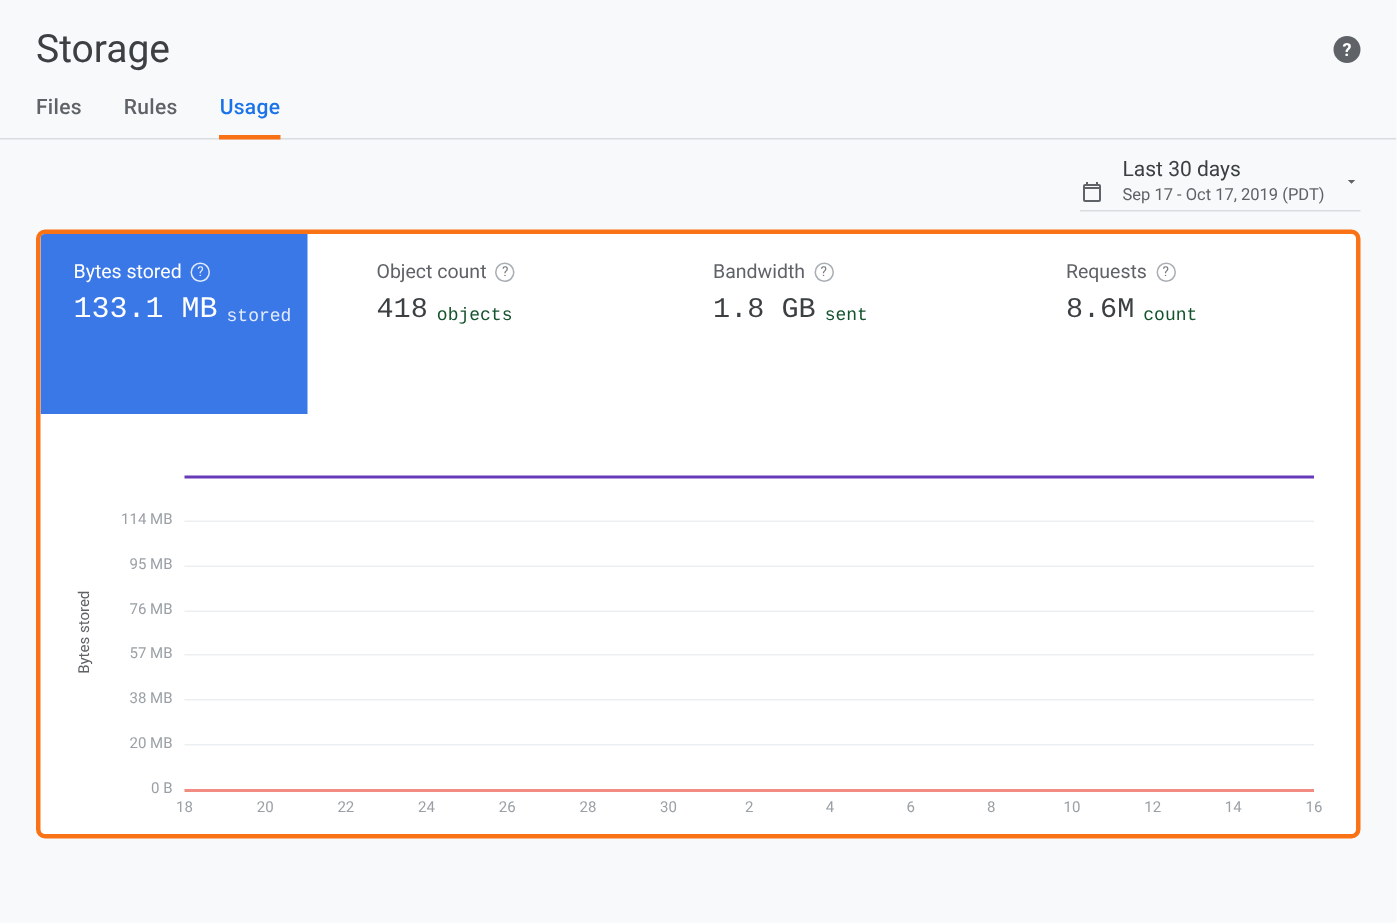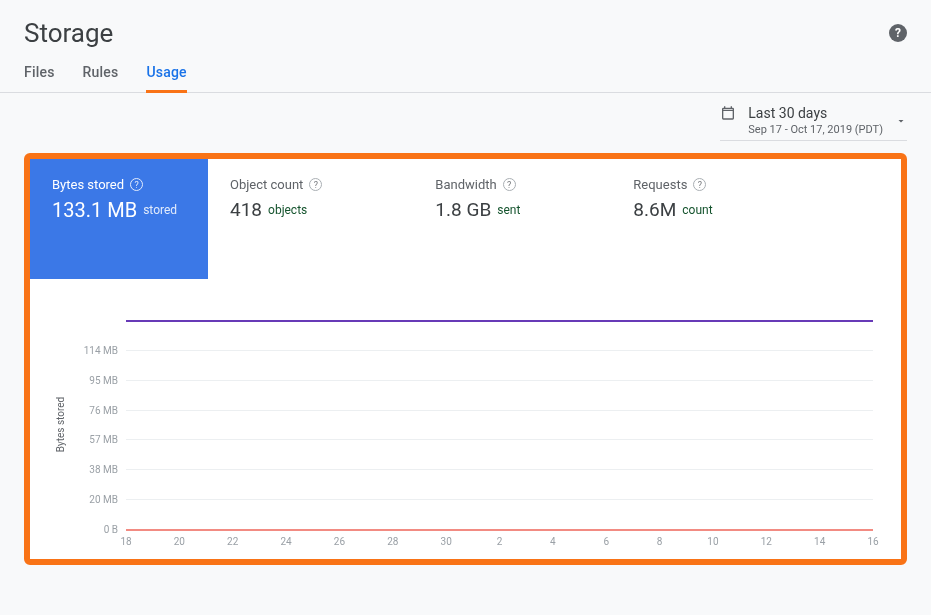--- a/index.html
+++ b/index.html
@@ -54,37 +54,37 @@
   border-bottom: 3px solid #f97316;
   margin-bottom: -1px;
 }
 .daterange-row {
   display: flex;
   justify-content: flex-end;
   padding: 12px 24px 8px 24px;
 }
 .daterange {
   display: flex;
-  align-items: flex-start;
+  align-items: flex-end;
   gap: 12px;
   border-bottom: 1px solid #dadce0;
   padding-bottom: 4px;
   cursor: pointer;
   min-width: 170px;
 }
 .daterange .texts { display:flex; flex-direction:column; }
 .daterange .label { font-size: 14px; color:#3c4043; }
 .daterange .sub { font-size: 11px; color:#5f6368; margin-top:2px; }
 .cal-icon svg, .chev-icon svg { display:block; }
 .chev-icon { margin-left:auto; align-self:center; }
 
 .card {
   margin: 4px 24px 0 24px;
   background: #fff;
-  border: 6px solid #f97316;
+  border: 3px solid #f97316;
   border-radius: 6px;
   overflow: hidden;
 }
 .metrics-row {
   display: flex;
   align-items: stretch;
 }
 .metric {
   padding: 18px 22px;
   background: #fff;
@@ -103,36 +103,37 @@
   gap:6px;
   white-space: nowrap;
 }
 .metric.selected .mlabel { color:#fff; }
 .metric:not(.selected) .mlabel { color:#5f6368; }
 .metric .mval {
   margin-top: 6px;
   font-size: 19px;
   color:#3c4043;
   display:flex;
-  align-items: center;
+  align-items: flex-end;
   gap:6px;
   white-space: nowrap;
+  font-family: Liberation Mono, monospace;
 }
 .metric.selected .mval { color:#fff; font-size:20px; }
 .metric .msuffix { font-size:12px; }
 .metric.selected .msuffix { color: rgba(255,255,255,0.85); }
 .metric:not(.selected) .msuffix { color:#14532d; }
 .qmark {
   width:13px; height:13px; border-radius:50%;
   border:1px solid currentColor; display:inline-flex;
   align-items:center; justify-content:center; font-size:9px;
   opacity:0.85;
 }
 .metric:not(.selected) .qmark { color:#5f6368; border-color:#9aa0a6; }
-.metric-others { display:flex; gap:69px; }
+.metric-others { display:flex; gap:88px; padding-left:24px; }
 
 .chart-zone {
   position: relative;
   height: 280px;
   padding: 10px 20px 10px 10px;
 }
 .ylabel {
   position:absolute;
   left: 30px;
   top: 50%;

